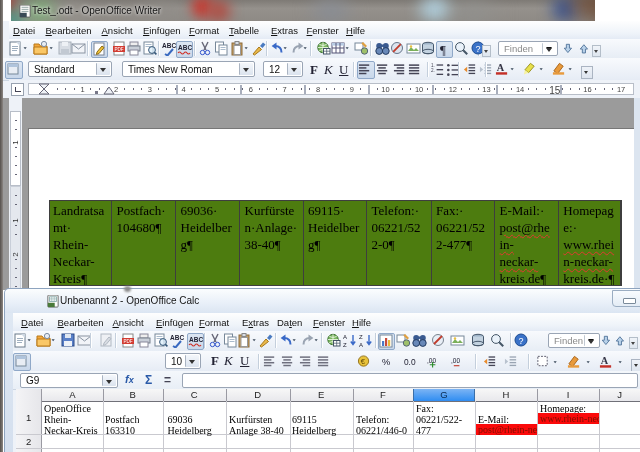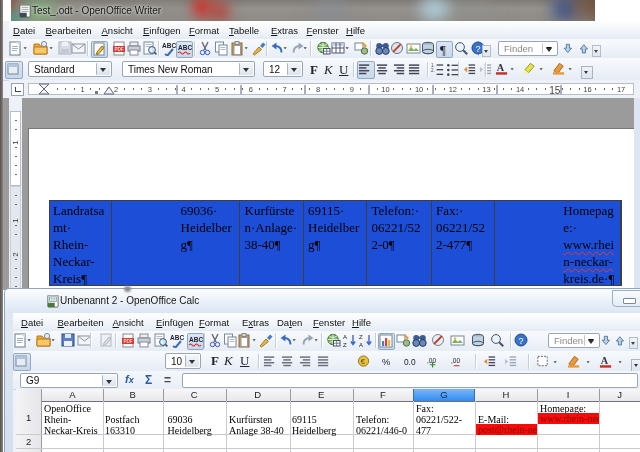--- a/index.html
+++ b/index.html
@@ -462,27 +462,29 @@
 <div class="ab" style="left:5.5px;top:127px;width:2px;height:1px;background:#667"></div>
 <div class="ab" style="left:5.5px;top:136px;width:2px;height:1px;background:#667"></div>
 <div class="ab" style="left:5.5px;top:161px;width:2px;height:1px;background:#667"></div>
 <div class="ab" style="left:5.5px;top:170px;width:2px;height:1px;background:#667"></div>
 <div class="ab" style="left:5.5px;top:179px;width:2px;height:1px;background:#667"></div>
 <div class="ab" style="left:5.5px;top:188px;width:2px;height:1px;background:#667"></div>
 </div>
 <div class="ab" style="left:19px;top:30px;width:606px;height:162px;background:#fff;border-top:1px solid #777;border-left:1px solid #777;box-sizing:border-box"></div>
 <div class="ab" style="left:625px;top:0;width:6px;height:192px;background:#dce5f0"></div>
 </div>
-<div class="ab" style="left:48.5px;top:199.5px;width:573px;height:86px;border:1px solid #3e3e3e;box-sizing:border-box;background:#1d4ed8">
+<div class="ab" style="left:48.5px;top:199.5px;width:573px;height:86px;border:1px solid #3e3e3e;box-sizing:border-box;background:#4d7c0f">
 <div class="wtcell" style="left:-1.0px;width:63.5px">Landratsa<br>mt·<br>Rhein-<br>Neckar-<br>Kreis¶</div>
+<div class="wtcell" style="left:62.5px;width:64px">Postfach·<br>104680¶</div>
 <div class="wtcell" style="left:126.5px;width:64px">69036·<br>Heidelber<br>g¶</div>
 <div class="wtcell" style="left:190.5px;width:63.5px">Kurfürste<br>n·Anlage·<br>38-40¶</div>
 <div class="wtcell" style="left:254.0px;width:63.5px">69115·<br>Heidelber<br>g¶</div>
 <div class="wtcell" style="left:317.5px;width:64.5px">Telefon:·<br>06221/52<br>2-0¶</div>
 <div class="wtcell" style="left:382.0px;width:63.5px">Fax:·<br>06221/52<br>2-477¶</div>
+<div class="wtcell" style="left:445.5px;width:63.799999999999955px">E-Mail:·<br><span class="wavy">post@rhe</span><br><span class="wavy">in-</span><br><span class="wavy">neckar-</span><br><span class="wavy">kreis.de</span>¶</div>
 <div class="wtcell" style="left:509.29999999999995px;width:62.200000000000045px">Homepag<br>e:·<br><span class="wavy">www.rhei</span><br><span class="wavy">n-neckar-</span><br><span class="wavy">kreis.de</span>·¶</div>
 </div>
 <div class="ab" style="left:4px;top:288px;width:636px;height:164px">
 <div class="ab" style="left:0;top:0;width:636px;height:164px;background:linear-gradient(#f3f7fc,#dfe8f3 20px,#d4dfee);border:1px solid #8ea4bf;border-bottom:none;border-radius:5px 0 0 0"></div>
 <div class="ab" style="left:1px;top:1px;width:634px;height:24px;background:linear-gradient(#fbfdfe,#e8eff8 60%,#dbe5f2);border-radius:5px 0 0 0"></div>
 <div class="ab" style="left:120px;top:-2px;width:7px;height:6px;background:#8a8a8a;border-radius:50%;filter:blur(1px)"></div>
 <svg class="ab" style="left:43px;top:7px" width="12" height="13" viewBox="0 0 14 15">
 <rect x="1" y="0" width="12" height="14" rx="1" fill="#fdfdfb" stroke="#5a5a5a"></rect>
 <rect x="1" y="9" width="8" height="5" fill="#4a7a3a"></rect>
 <rect x="3" y="2" width="8" height="5.5" fill="#fff" stroke="#8aa"></rect>

